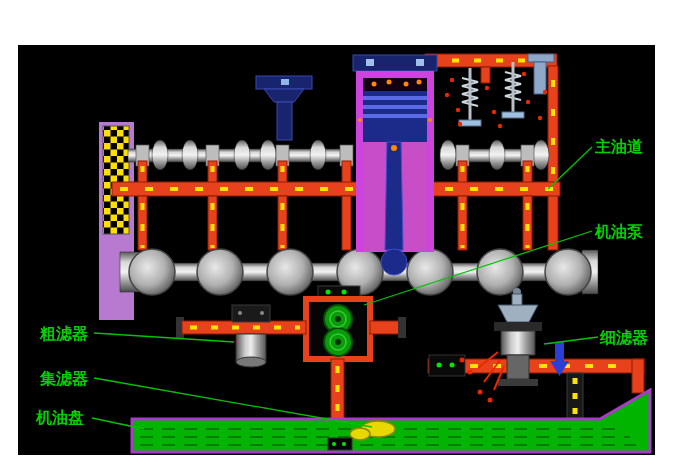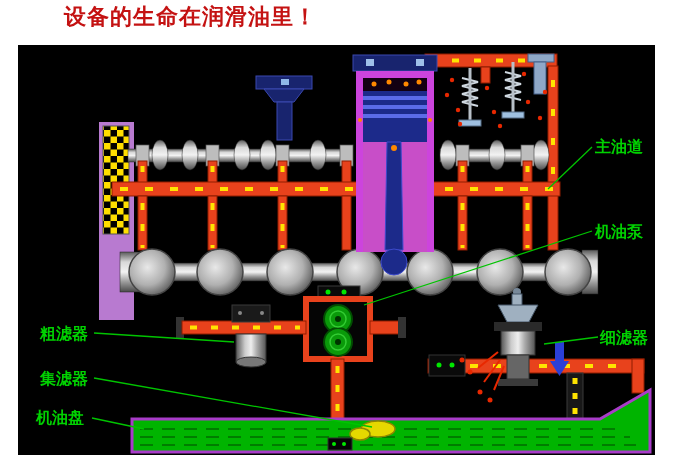--- a/index.html
+++ b/index.html
@@ -13,21 +13,20 @@
   .cnLabel{font-size:16px;font-weight:bold;fill:#00d200;}
   .callout{stroke:#00c400;stroke-width:1.3;}
   .navy{fill:#18246e;stroke:#3a48b0;stroke-width:1;}
   .spray{fill:#e82800;}
 </style>
 </head>
 <body>
 
 <div class="page">
 
-  <h1 class="title">设备的生命在润滑油里！</h1>
 
   <svg width="696" height="464" viewBox="0 0 696 464">
     <defs>
       <linearGradient id="gMetalV" x1="0" y1="0" x2="0" y2="1">
         <stop offset="0" stop-color="#5a5a5a"></stop>
           <stop offset="0.25" stop-color="#d8d8d8"></stop>
         <stop offset="0.5" stop-color="#f2f2f2"></stop>
           <stop offset="0.75" stop-color="#9a9a9a"></stop>
         <stop offset="1" stop-color="#4a4a4a"></stop>
       </linearGradient>

